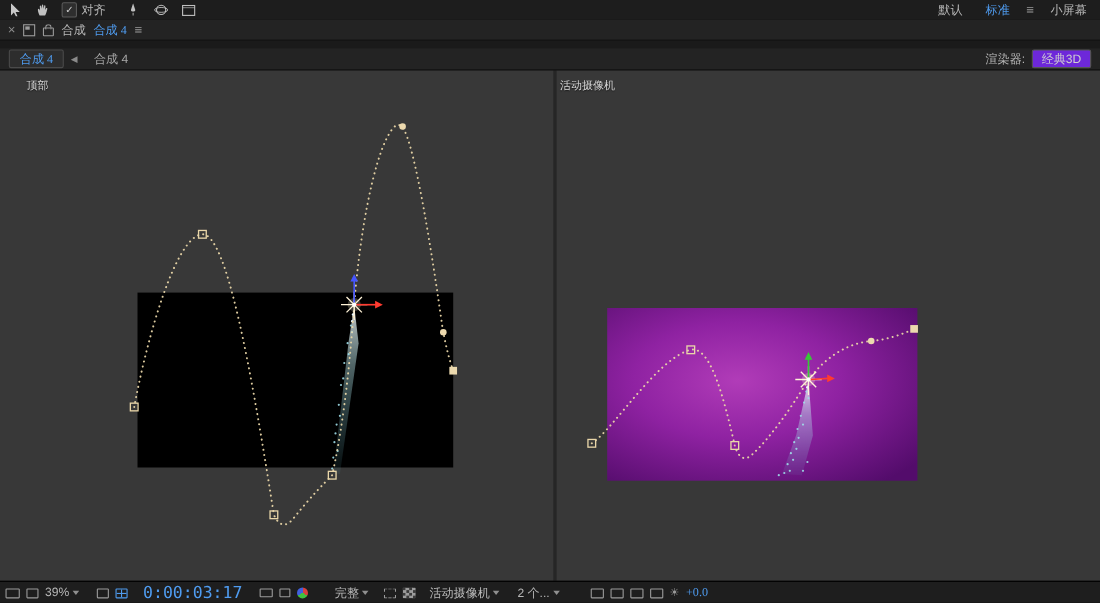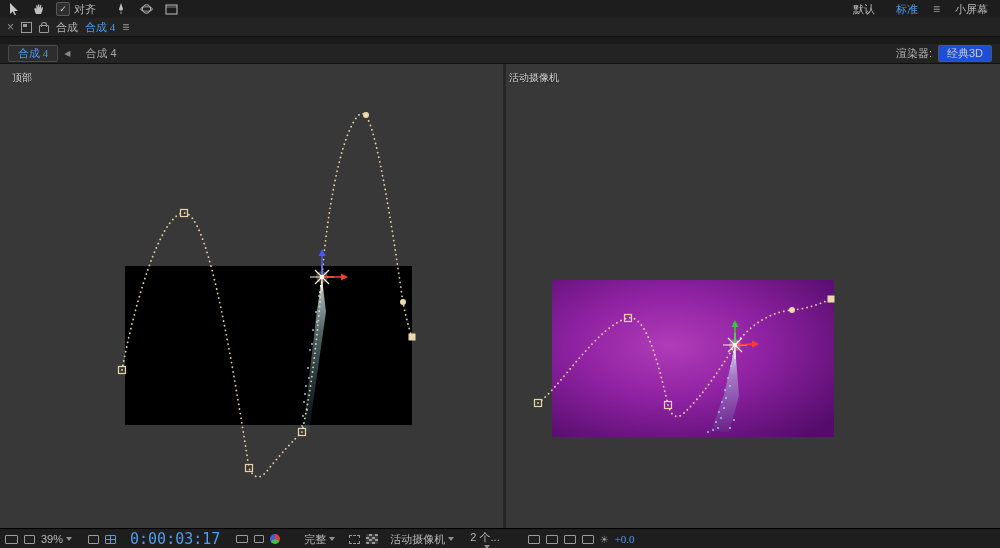--- a/index.html
+++ b/index.html
@@ -24,21 +24,21 @@
   .lock::before{content:"";position:absolute;left:1px;top:-4px;width:4px;height:4px;
                 border:1px solid #9b9b9b;border-bottom:none;border-radius:3px 3px 0 0;}
   .menu-ic{color:#9b9b9b;font-size:12px;}
   
   .tabsbar{top:44px;height:19px;background:#232323;border-bottom:1px solid #111;padding:0 8px;gap:6px;z-index:10;}
   .comp-tab{display:inline-flex;align-items:center;height:15px;padding:0 9px;border:1px solid #4a4a4a;
             background:#2d2d2d;border-radius:2px;}
   .comp-tab.inactive{border:none;background:transparent;color:#a8a8a8;}
   .tab-scroll{color:#8a8a8a;font-size:8px;}
   .renderer-box{display:inline-flex;align-items:center;height:15px;padding:0 8px;border:1px solid #555;
-                background:#1d4ed8;border-radius:2px;color:#cfcfcf;}
+                background:#6d28d9;border-radius:2px;color:#cfcfcf;}
   
   .viewer{position:absolute;left:0;top:63px;width:1000px;height:465px;background:#262626;}
   .pane{position:absolute;top:0;height:465px;background:#383838;}
   .pane-left{left:0;width:503px;}
   .pane-right{left:506px;width:494px;}
   .view-label{position:absolute;font-size:10px;color:#d6d6d6;z-index:6;text-shadow:0 1px 1px rgba(0,0,0,.6);}
   svg.overlay{position:absolute;left:0;top:0;width:1000px;height:548px;pointer-events:none;z-index:4;}
   
   .statusbar{top:528px;height:20px;background:#1e1e1e;border-top:1px solid #000;padding:0 5px;gap:6px;z-index:10;}
   .ib{display:inline-block;border:1px solid #9b9b9b;border-radius:1px;box-sizing:border-box;}
@@ -120,21 +120,21 @@
     </span>
     <span class="spacer"></span>
     <span>渲染器:</span>
     <span class="renderer-box">经典3D</span>
   </div>
 
   <div class="viewer">
     <div class="pane pane-left"></div>
     <div class="pane pane-right"></div>
   </div>
-  <span class="view-label" style="left:12px;top:71px;">顶部</span>
+  <span class="view-label" style="left:24px;top:71px;">顶部</span>
   <span class="view-label" style="left:509px;top:71px;">活动摄像机</span>
 
   <svg class="overlay" viewBox="0 0 1000 548">
     <defs>
       <radialGradient id="pg" cx="0.42" cy="0.42" r="0.75">
         <stop offset="0" stop-color="#b13cb8"></stop>
         <stop offset="0.45" stop-color="#8f22a2"></stop>
         <stop offset="1" stop-color="#530c6b"></stop>
       </radialGradient>
       <linearGradient id="tg" x1="0" y1="0" x2="0" y2="1">
@@ -254,21 +254,21 @@
     <span class="dd" style="margin-left:18px;">
       <span>完整</span>
         <span class="caret"></span>
     </span>
     <span class="ib roi" style="width:11px;height:9px;margin-left:8px;"></span>
     <span class="ib checker" style="width:12px;height:10px;"></span>
     <span class="dd" style="margin-left:6px;">
       <span>活动摄像机</span>
         <span class="caret"></span>
     </span>
-    <span class="dd" style="margin-left:10px;flex-direction:column;">
+    <span class="dd" style="margin-left:10px;">
       <span>2 个...</span>
         <span class="caret"></span>
     </span>
     <span class="ib" style="width:12px;height:9px;margin-left:22px;"></span>
     <span class="ib" style="width:12px;height:9px;"></span>
     <span class="ib" style="width:12px;height:9px;"></span>
     <span class="ib" style="width:12px;height:9px;"></span>
     <span class="sun">☀</span>
     <span class="blue">+0.0</span>
   </div>

